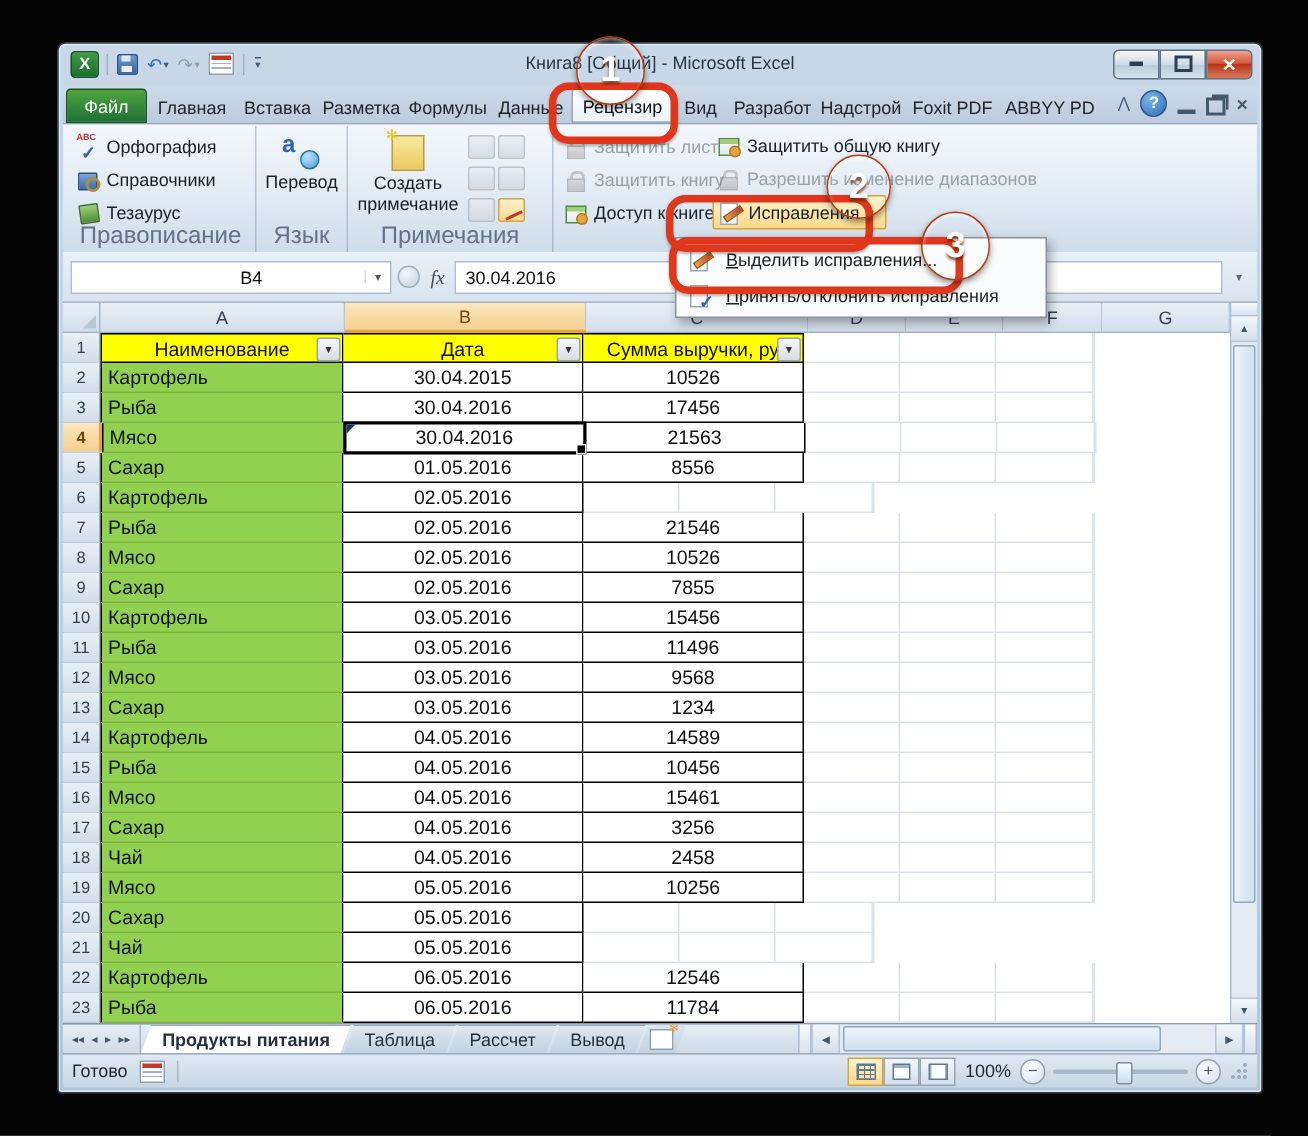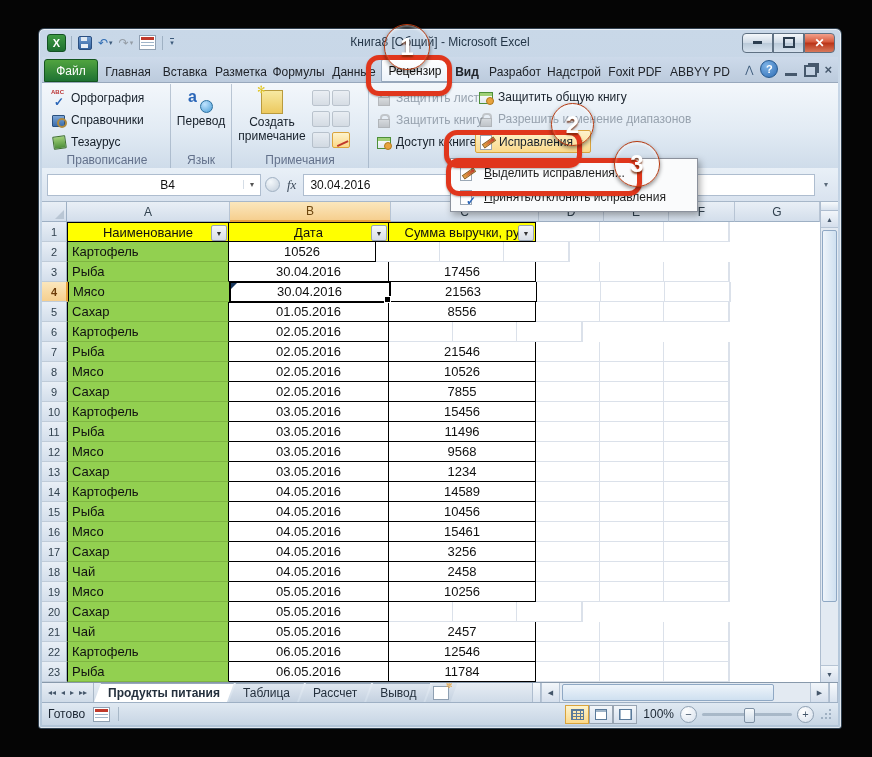--- a/index.html
+++ b/index.html
@@ -37,37 +37,37 @@
   .tab.file{background:linear-gradient(#51a43f,#1e7233);color:#fff;border:1px solid #14551f;border-radius:3px 3px 0 0;}
   .tab.active{background:linear-gradient(#ffffff,#edf3fa);border:1px solid #97a8bc;border-radius:2px 2px 0 0;color:#111;}
   #ribbon-tabs{display:flex;align-items:flex-end;}
   #ribbon-tabs .tab:nth-child(1){width:52px;}
   #ribbon-tabs .tab:nth-child(2){width:58px;}
   #ribbon-tabs .tab:nth-child(3){width:52px;}
   #ribbon-tabs .tab:nth-child(4){width:56px;}
   #ribbon-tabs .tab:nth-child(5){width:55px;}
   #ribbon-tabs .tab:nth-child(6){width:52px;}
   #ribbon-tabs .tab:nth-child(7){width:66px;}
-  #ribbon-tabs .tab:nth-child(8){width:34px;font-weight:bold;}
+  #ribbon-tabs .tab:nth-child(8){width:34px;}
   #ribbon-tabs .tab:nth-child(9){width:58px;}
   #ribbon-tabs .tab:nth-child(10){width:56px;}
   #ribbon-tabs .tab:nth-child(11){width:62px;}
   #ribbon-tabs .tab:nth-child(12){width:64px;}
   .tabrow-right{margin-left:auto;display:flex;align-items:center;gap:7px;padding:0 4px 4px 0;}
   .minrib{font-size:10px;color:#3c5a7a;}
   .helpbtn{width:16px;height:16px;border-radius:50%;background:radial-gradient(circle at 35% 30%,#7db4e8,#2f6cb3);color:#fff;
     font-size:11px;font-weight:bold;display:flex;align-items:center;justify-content:center;border:1px solid #24588f;}
   .wb-min{width:12px;height:10px;border-bottom:3px solid #46586c;}
   .wb-restore{width:9px;height:8px;border:2px solid #46586c;box-shadow:3px -3px 0 -1px #46586c;margin-top:3px;}
   .wb-close{font-size:13px;color:#46586c;font-weight:bold;line-height:1;}
 
   
   .ribbon{height:84px;background:linear-gradient(#f3f7fb,#e2ebf4 55%,#cfdcea);display:flex;padding:1px 0 0 2px;position:relative;}
   .group{position:relative;display:flex;border-right:1px solid rgba(140,158,180,.55);padding:2px 4px 15px 4px;}
-  .group-label{position:absolute;bottom:1px;left:0;right:0;text-align:center;font-size:12px;color:#63718b;}
+  .group-label{position:absolute;bottom:1px;left:0;right:0;text-align:center;font-size:16px;color:#63718b;}
   .gcol{display:flex;flex-direction:column;}
   .btnsm{display:flex;align-items:center;gap:4px;height:24px;font-size:12px;color:#17202a;padding:0 3px;border-radius:3px;white-space:nowrap;}
   .btnsm.disabled{color:#97a2ae;}
   .btnsm.disabled .ic{opacity:.45;filter:grayscale(1);}
   .btnbig{display:flex;flex-direction:column;align-items:center;justify-content:flex-start;font-size:12px;color:#17202a;text-align:center;padding:2px 3px;}
   .hlbtn{background:linear-gradient(#fdf3cd,#fbd98a);border:1px solid #d9a33c;border-radius:2px;}
 
   .ic{width:16px;height:16px;flex:none;position:relative;display:inline-block;}
   .ic-abc::before{content:"ABC";position:absolute;top:-1px;left:0;font-size:6px;font-weight:bold;color:#b33;letter-spacing:0;}
   .ic-abc::after{content:"\2713";position:absolute;bottom:-3px;left:3px;font-size:12px;font-weight:bold;color:#2b66b8;}
@@ -380,20 +380,21 @@
               <span class="filterbtn">▼</span>
             </div>
             <div class="cell empty c-d"></div>
             <div class="cell empty c-e"></div>
             <div class="cell empty c-f"></div>
             <div class="cell empty c-g"></div>
           </div>
           <div class="row">
             <div class="rh">2</div>
             <div class="cell ca c-a">Картофель</div>
+            <div class="cell cb c-b">30.04.2015</div>
             <div class="cell cc c-c">10526</div>
             <div class="cell empty c-d"></div>
             <div class="cell empty c-e"></div>
             <div class="cell empty c-f"></div>
             <div class="cell empty c-g"></div>
           </div>
           <div class="row">
             <div class="rh">3</div>
             <div class="cell ca c-a">Рыба</div>
             <div class="cell cb c-b">30.04.2016</div>
@@ -568,21 +569,20 @@
             <div class="cell cb c-b">05.05.2016</div>
             <div class="cell empty c-d"></div>
             <div class="cell empty c-e"></div>
             <div class="cell empty c-f"></div>
             <div class="cell empty c-g"></div>
           </div>
           <div class="row">
             <div class="rh">21</div>
             <div class="cell ca c-a">Чай</div>
             <div class="cell cb c-b">05.05.2016</div>
-            <div class="cell cc c-c">2457</div>
             <div class="cell empty c-d"></div>
             <div class="cell empty c-e"></div>
             <div class="cell empty c-f"></div>
             <div class="cell empty c-g"></div>
           </div>
           <div class="row">
             <div class="rh">22</div>
             <div class="cell ca c-a">Картофель</div>
             <div class="cell cb c-b">06.05.2016</div>
             <div class="cell cc c-c">12546</div>

